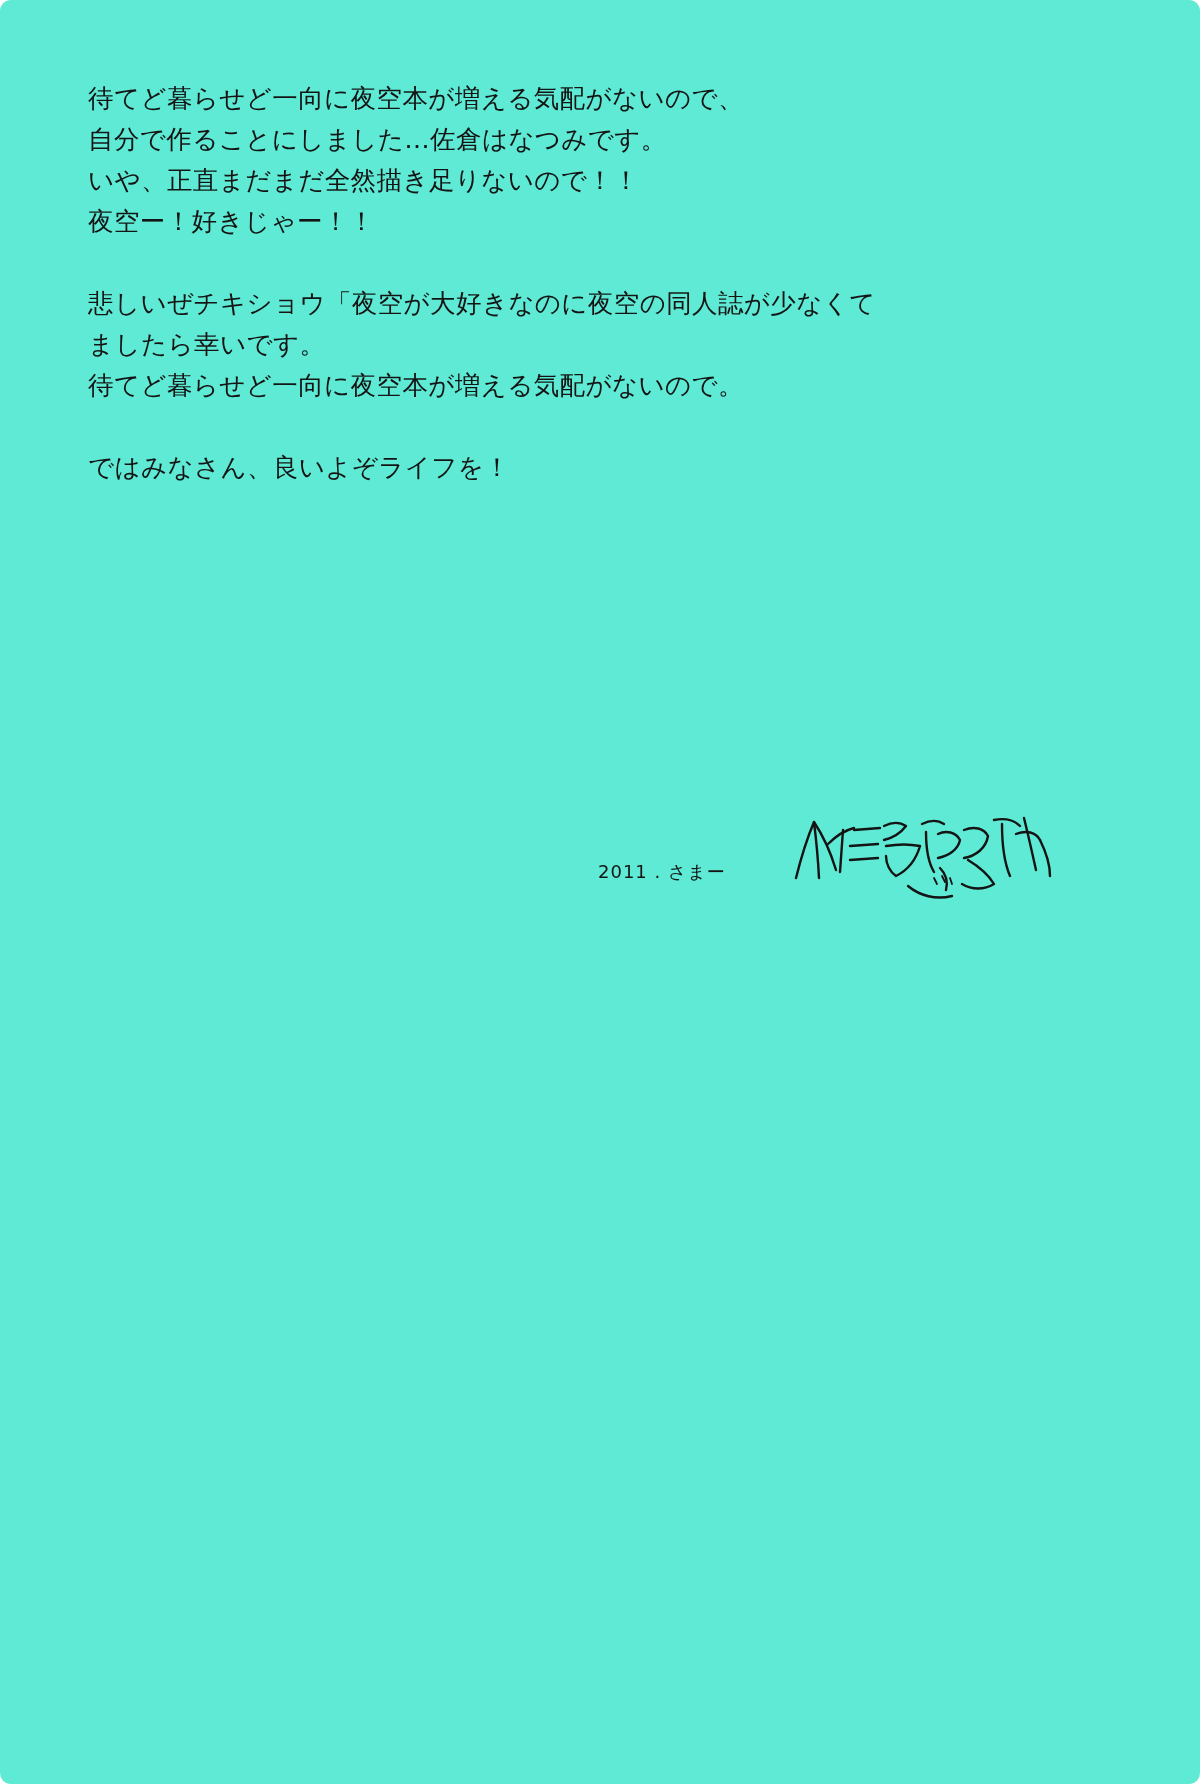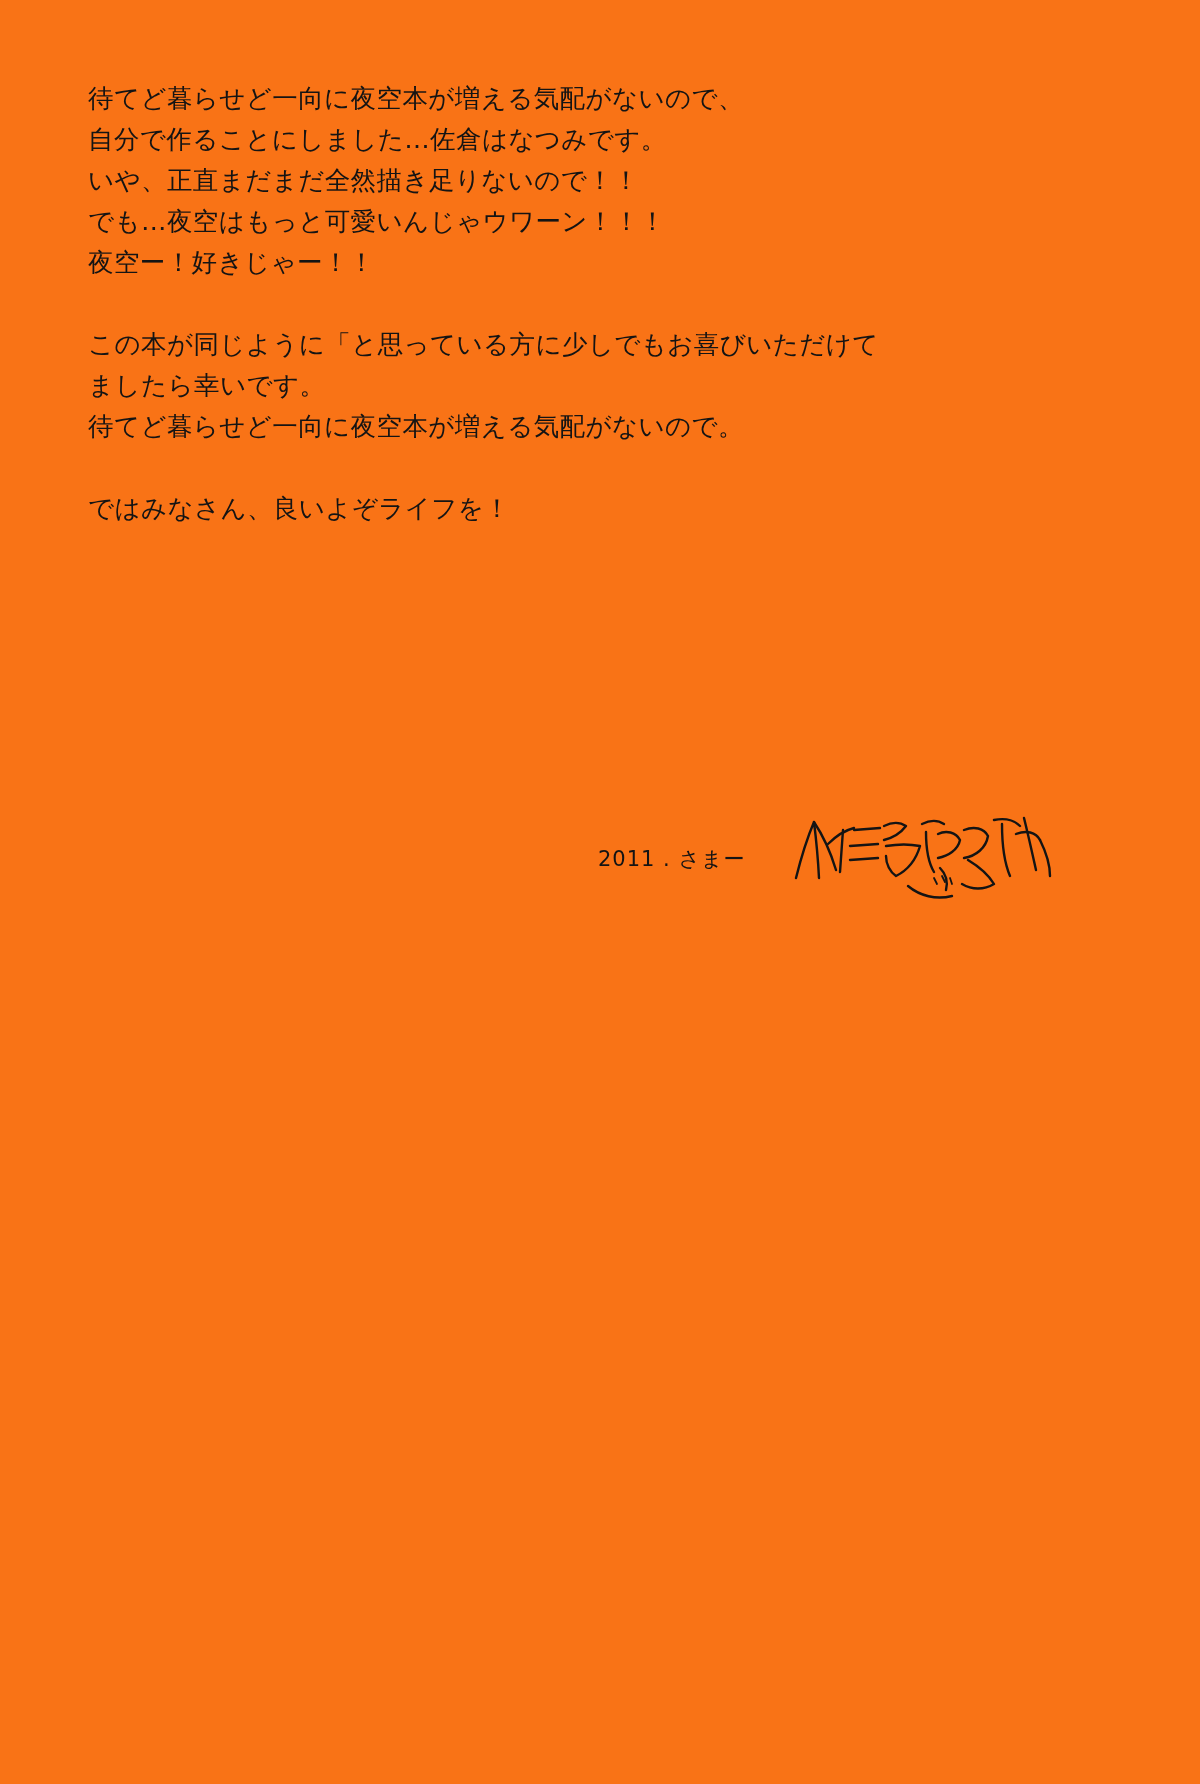--- a/index.html
+++ b/index.html
@@ -11,21 +11,22 @@
     width: 1200px;
     height: 1784px;
     position: relative;
     font-family: "DejaVu Sans", "Liberation Sans", sans-serif;
     color: #1a1a1a;
     overflow: hidden;
   }
   .page {
     position: absolute;
     inset: 0;
-    background: #f97316;
+    background: #5eead4;
+    border-radius: 11px;
   }
   .afterword {
     position: absolute;
     left: 88px;
     top: 78px;
     width: 1010px;
   }
   .para {
     font-size: 25.5px;
     line-height: 41px;
@@ -46,22 +47,22 @@
   .signature-row {
     position: absolute;
     left: 88px;
     top: 820px;
     width: 1010px;
     height: 140px;
   }
   .sig-date {
     position: absolute;
     left: 510px;
-    top: 25px;
-    font-size: 21px;
+    top: 40px;
+    font-size: 18px;
     letter-spacing: 1px;
     color: #141414;
     white-space: pre;
   }
   .sig-mark {
     position: absolute;
     left: 700px;
     top: -20px;
     width: 280px;
     height: 130px;
@@ -74,28 +75,27 @@
 <body>
 
 <div class="page">
 
   <div class="afterword">
 
     <div class="para">
       <span class="ln">待てど暮らせど一向に夜空本が増える気配がないので、</span>
       <span class="ln">自分で作ることにしました…佐倉はなつみです。</span>
       <span class="ln">いや、正直まだまだ全然描き足りないので！！</span>
-      <span class="ln">でも…夜空はもっと可愛いんじゃウワーン！！！</span>
       <span class="ln">夜空ー！好きじゃー！！</span>
     </div>
 
     <div class="gap"></div>
 
     <div class="para">
-      <span class="ln">この本が同じように「と思っている方に少しでもお喜びいただけて</span>
+      <span class="ln">悲しいぜチキショウ「夜空が大好きなのに夜空の同人誌が少なくて</span>
       <span class="ln">ましたら幸いです。</span>
       <span class="ln">待てど暮らせど一向に夜空本が増える気配がないので。</span>
     </div>
 
     <div class="gap-small"></div>
 
     <div class="para">
       <span class="ln">ではみなさん、良いよぞライフを！</span>
     </div>
 

